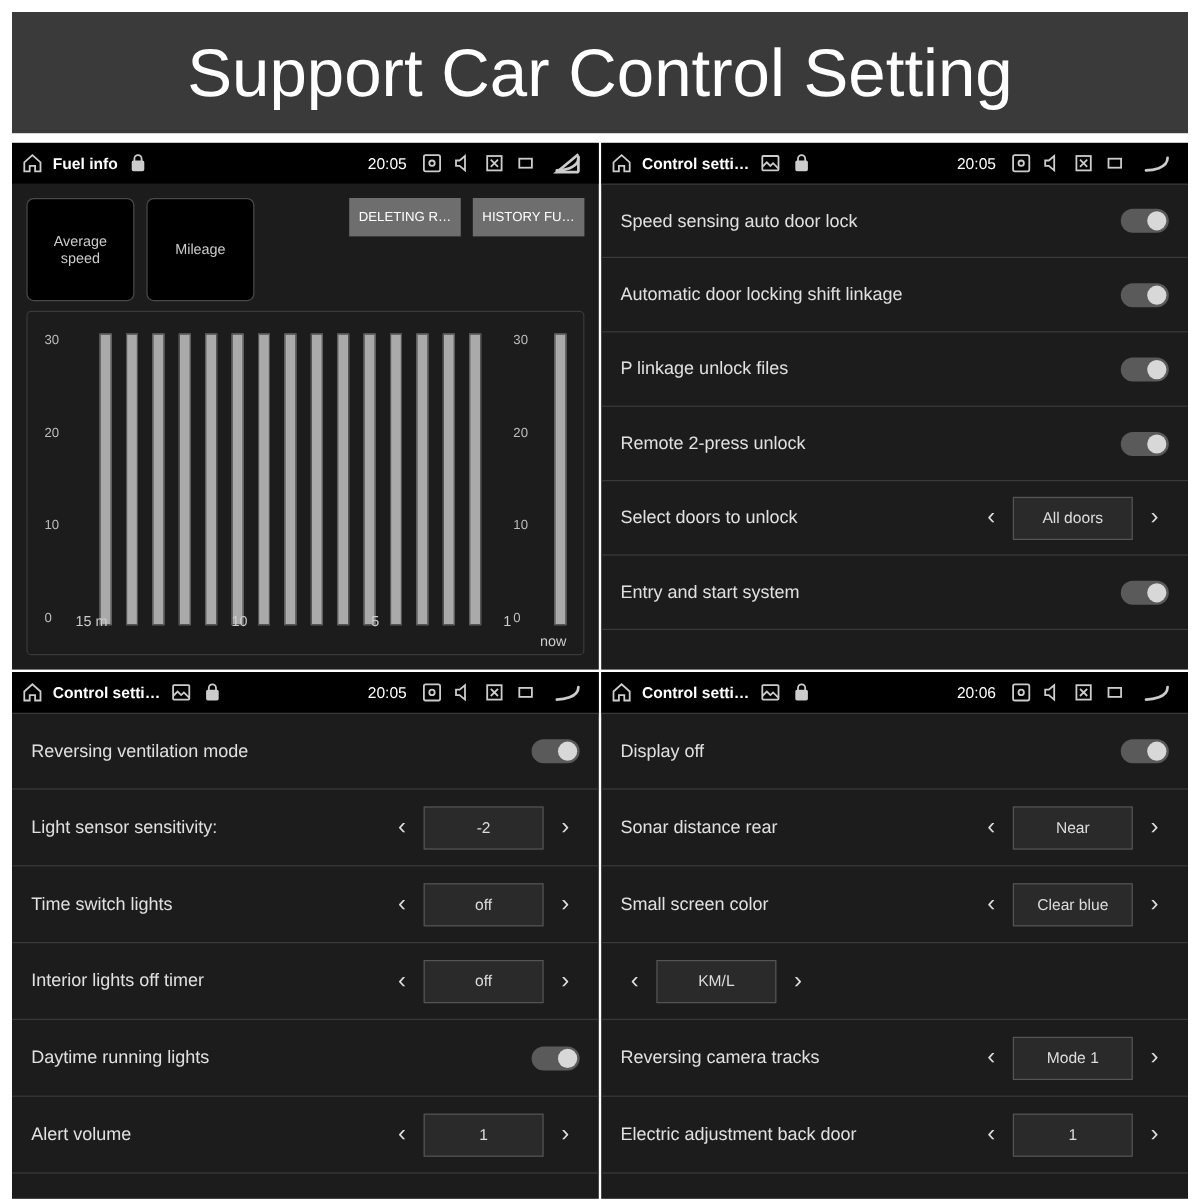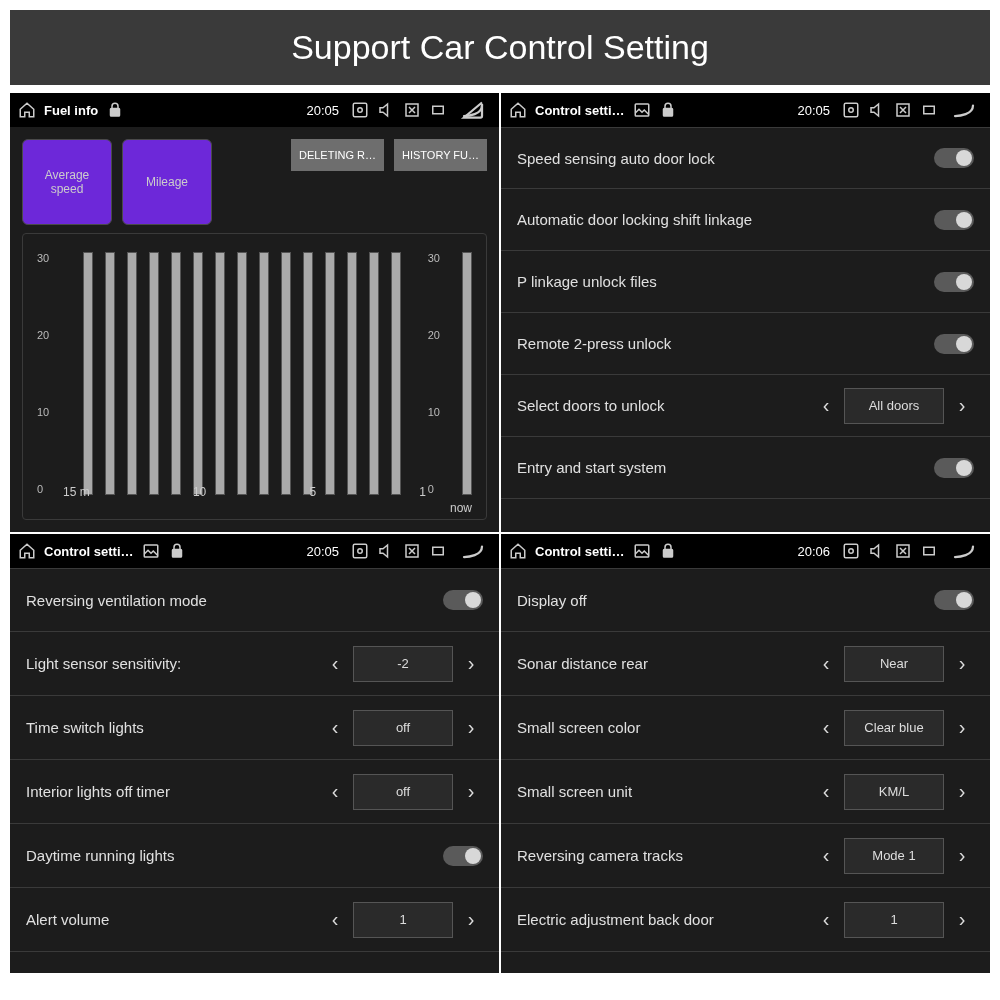--- a/index.html
+++ b/index.html
@@ -6,21 +6,21 @@
   body {
     width: 1000px;
     height: 1000px;
     background: #fff;
     font-family: Arial, sans-serif;
     overflow: hidden;
   }
   .banner {
     background: #3a3a3a;
     color: #fff;
-    font-size: 34px;
+    font-size: 56px;
     text-align: center;
     padding: 18px 0;
     margin: 10px 10px 8px 10px;
   }
   .grid {
     display: grid;
     grid-template-columns: 1fr 1fr;
     grid-template-rows: 1fr 1fr;
     gap: 2px;
     padding: 0 10px 10px 10px;
@@ -60,21 +60,21 @@
   .fuel-top {
     display: flex;
     gap: 10px;
     padding: 12px 12px 8px 12px;
     align-items: stretch;
   }
   .fuel-card {
     width: 90px; height: 86px;
     border: 1px solid #4a4a4a;
     border-radius: 6px;
-    background: #6d28d9;
+    background: #000000;
     color: #ccc;
     font-size: 12px;
     display: flex; align-items: center; justify-content: center;
     text-align: center;
     padding: 4px;
   }
   .fuel-btns { display: flex; gap: 10px; align-items: flex-start; margin-left: auto; }
   .fuel-btn {
     background: #6e6e6e;
     color: #fff;
@@ -488,21 +488,20 @@
         </div>
         <div class="row">
           <span class="label">Small screen color</span>
           <div class="stepper">
             <span class="chev">‹</span>
             <div class="valbox">Clear blue</div>
             <span class="chev">›</span>
           </div>
         </div>
         <div class="row">
-          <span class="label">Small screen unit</span>
           <div class="stepper">
             <span class="chev">‹</span>
             <div class="valbox">KM/L</div>
             <span class="chev">›</span>
           </div>
         </div>
         <div class="row">
           <span class="label">Reversing camera tracks</span>
           <div class="stepper">
             <span class="chev">‹</span>

